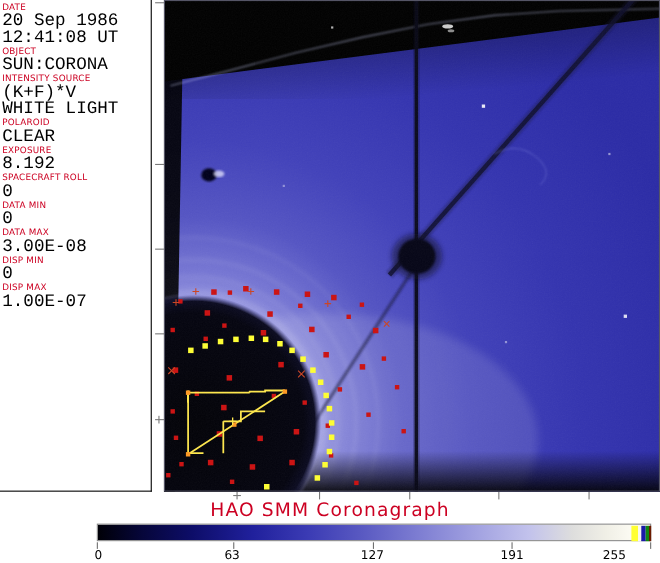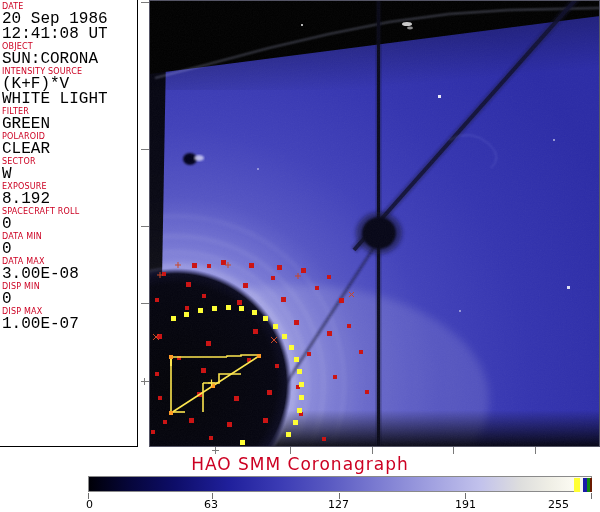--- a/index.html
+++ b/index.html
@@ -76,30 +76,22 @@
       <div class="fvalue">SUN:CORONA</div>
     </div>
     <div class="fieldrow">
       <div class="flabel">INTENSITY SOURCE</div>
       <div class="fvalue">(K+F)*V</div>
     </div>
     <div class="fieldrow">
       <div class="fvalue">WHITE LIGHT</div>
     </div>
     <div class="fieldrow">
-      <div class="flabel">FILTER</div>
-      <div class="fvalue">GREEN</div>
-    </div>
-    <div class="fieldrow">
       <div class="flabel">POLAROID</div>
       <div class="fvalue">CLEAR</div>
-    </div>
-    <div class="fieldrow">
-      <div class="flabel">SECTOR</div>
-      <div class="fvalue">W</div>
     </div>
     <div class="fieldrow">
       <div class="flabel">EXPOSURE</div>
       <div class="fvalue">8.192</div>
     </div>
     <div class="fieldrow">
       <div class="flabel">SPACECRAFT ROLL</div>
       <div class="fvalue">0</div>
     </div>
     <div class="fieldrow">

